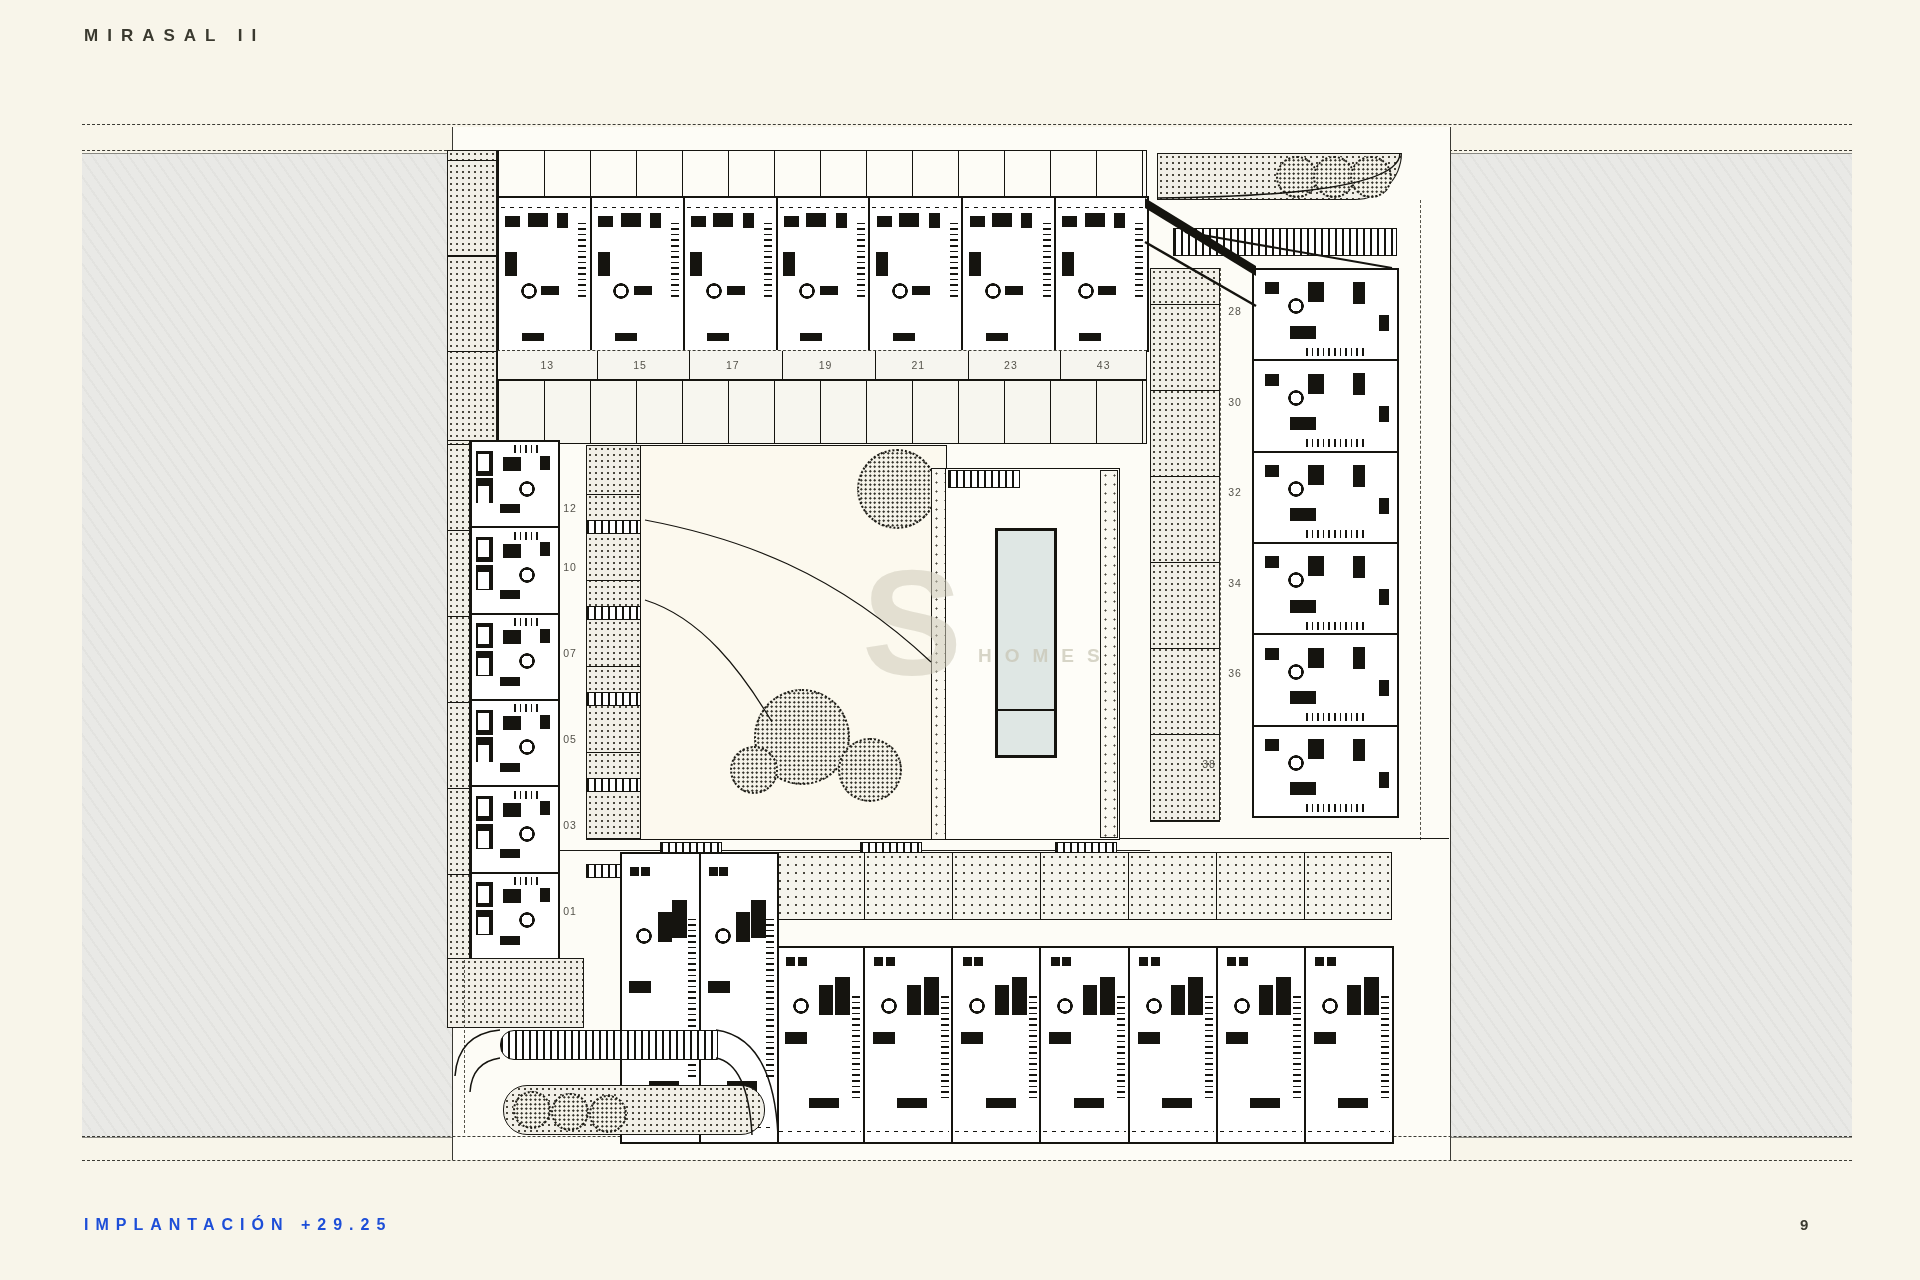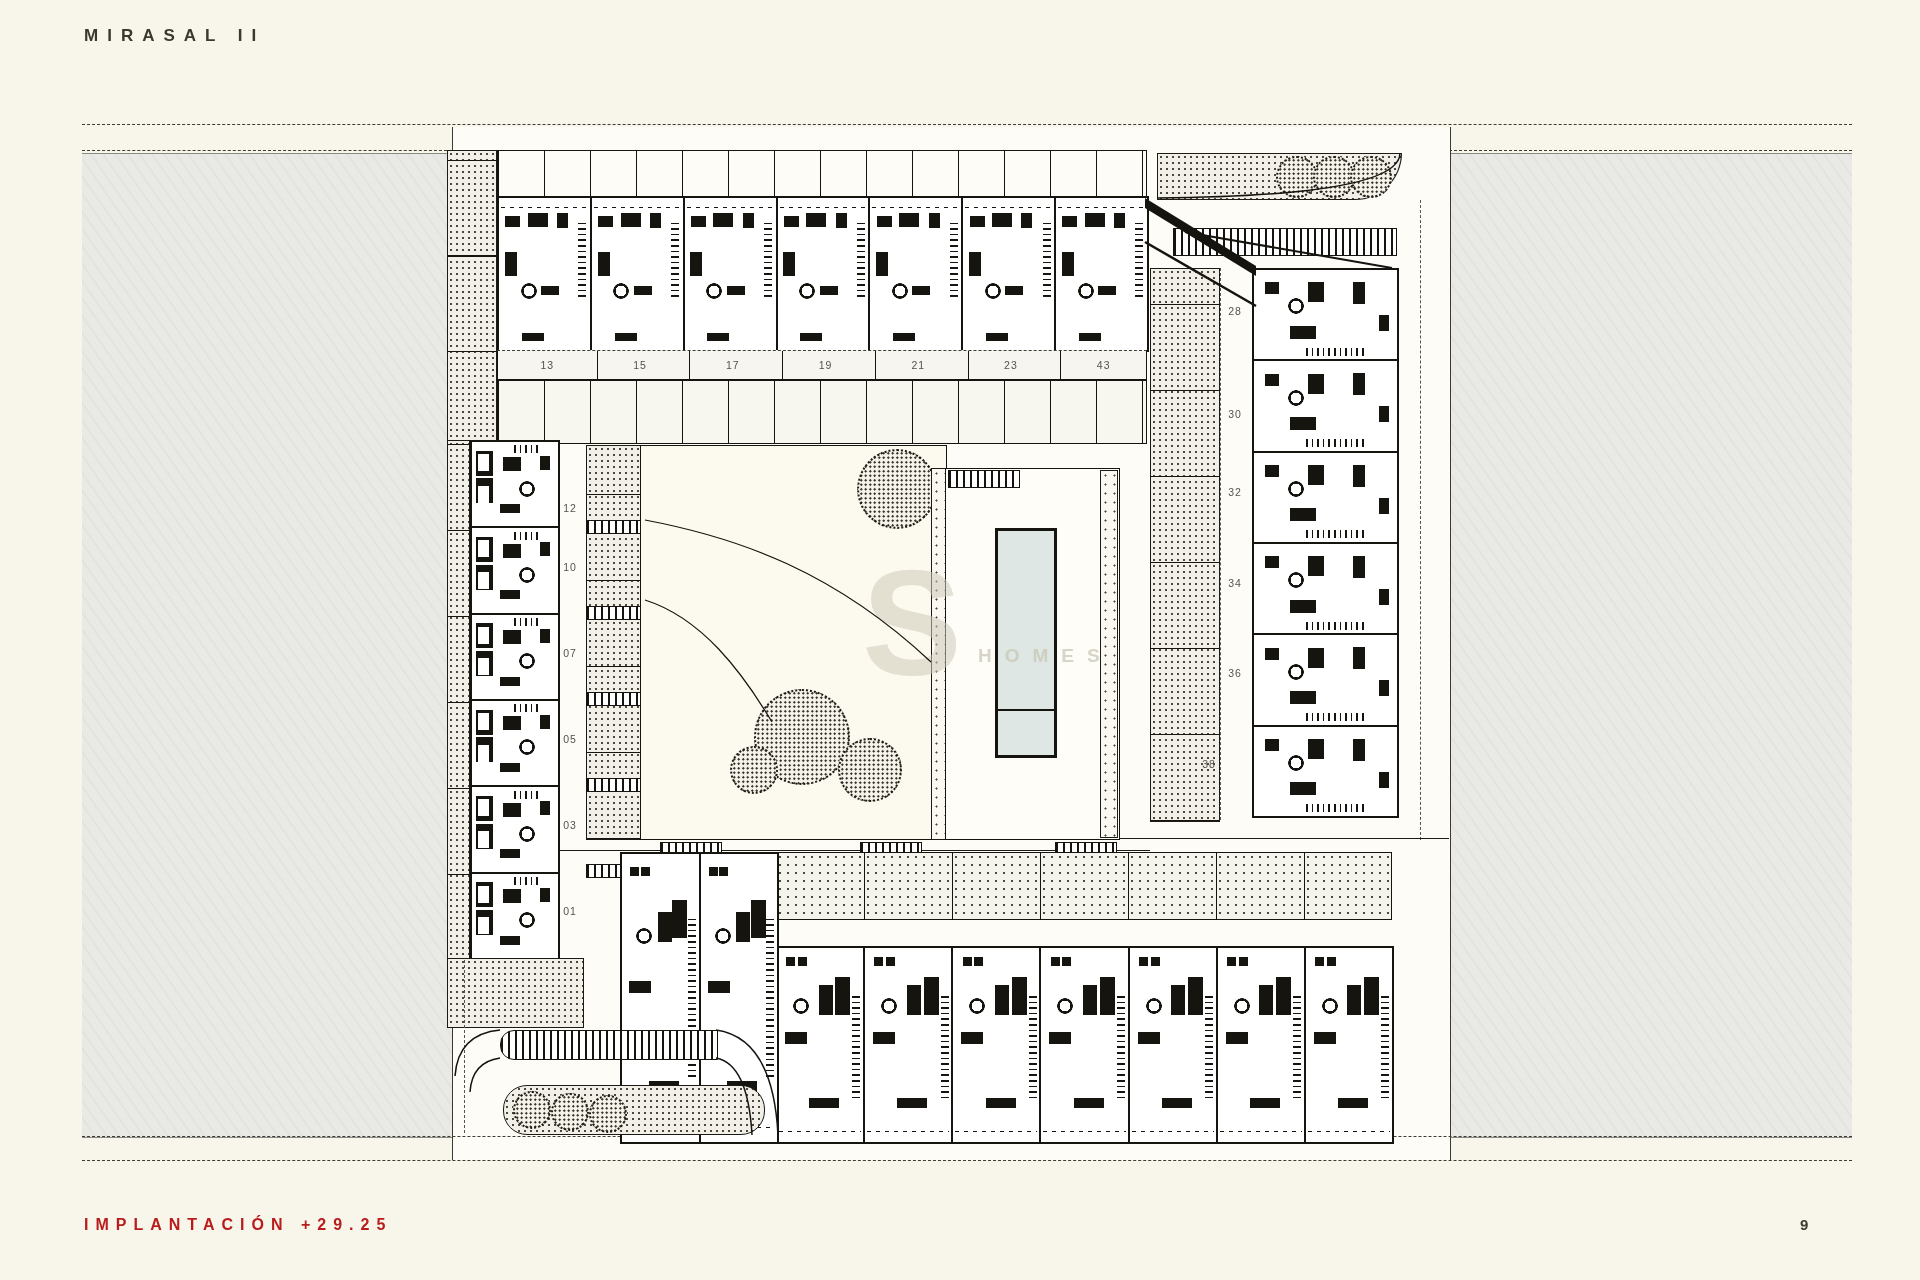--- a/index.html
+++ b/index.html
@@ -1,21 +1,21 @@
 <!DOCTYPE html>
 <html><head>
 <meta charset="utf-8">
 <style>
   html,body{margin:0;padding:0;}
   body{font-family:"Liberation Sans","DejaVu Sans",sans-serif;background:#f8f5ea;}
   #stage{position:relative;width:1920px;height:1280px;background:#f8f5ea;overflow:hidden;color:#35342e;}
   .abs{position:absolute;}
   
   .sheet-title{font-size:17px;font-weight:700;letter-spacing:9px;color:#3a392f;}
-  .sheet-footer{font-size:16px;font-weight:600;letter-spacing:7px;color:#b91c1c;}
+  .sheet-footer{font-size:16px;font-weight:600;letter-spacing:7px;color:#1d4ed8;}
   .pageno{font-size:15px;font-weight:600;color:#3a392f;}
   
   .dash-h{height:0;border-top:1.7px dashed #3d3c35;}
   .dash-v{width:0;border-left:1.3px dashed #55534a;}
   .solid-h{height:0;border-top:1.6px solid #1b1a15;}
   
   .band{background:#e9e9e6;border-top:1px solid #8a8a84;border-bottom:1px solid #8a8a84;
         background-image:repeating-linear-gradient(55deg,rgba(110,110,104,.05) 0 2px,transparent 2px 10px);}
   .planbg{background:#fdfcf6;border-left:1.4px solid #3a3933;border-right:1.4px solid #3a3933;}
   
@@ -175,21 +175,21 @@
         <div class="furn"></div>
       </div>
     <div class="unit u-right">
         <div class="furn"></div>
       </div>
     <div class="unit u-right">
         <div class="furn"></div>
       </div>
   </div>
   <div class="abs sidenum" style="left:1222px;top:305px;width:26px;">28</div>
-  <div class="abs sidenum" style="left:1222px;top:408px;width:26px;">30</div>
+  <div class="abs sidenum" style="left:1222px;top:396px;width:26px;">30</div>
   <div class="abs sidenum" style="left:1222px;top:486px;width:26px;">32</div>
   <div class="abs sidenum" style="left:1222px;top:577px;width:26px;">34</div>
   <div class="abs sidenum" style="left:1222px;top:667px;width:26px;">36</div>
   <div class="abs sidenum" style="left:1184px;top:758px;width:26px;margin-left:12px;">38</div>
   <div class="abs dash-v" style="left:1420px;top:200px;height:640px;"></div>
   <div class="abs solid-h" style="left:1118px;top:838px;width:331px;"></div>
 
   <div class="abs stipdiv-h" style="left:447px;top:440px;width:21px;height:520px;"></div>
   <div class="abs col" style="left:470px;top:440px;width:86px;height:516px;">
     <div class="unit u-left">

